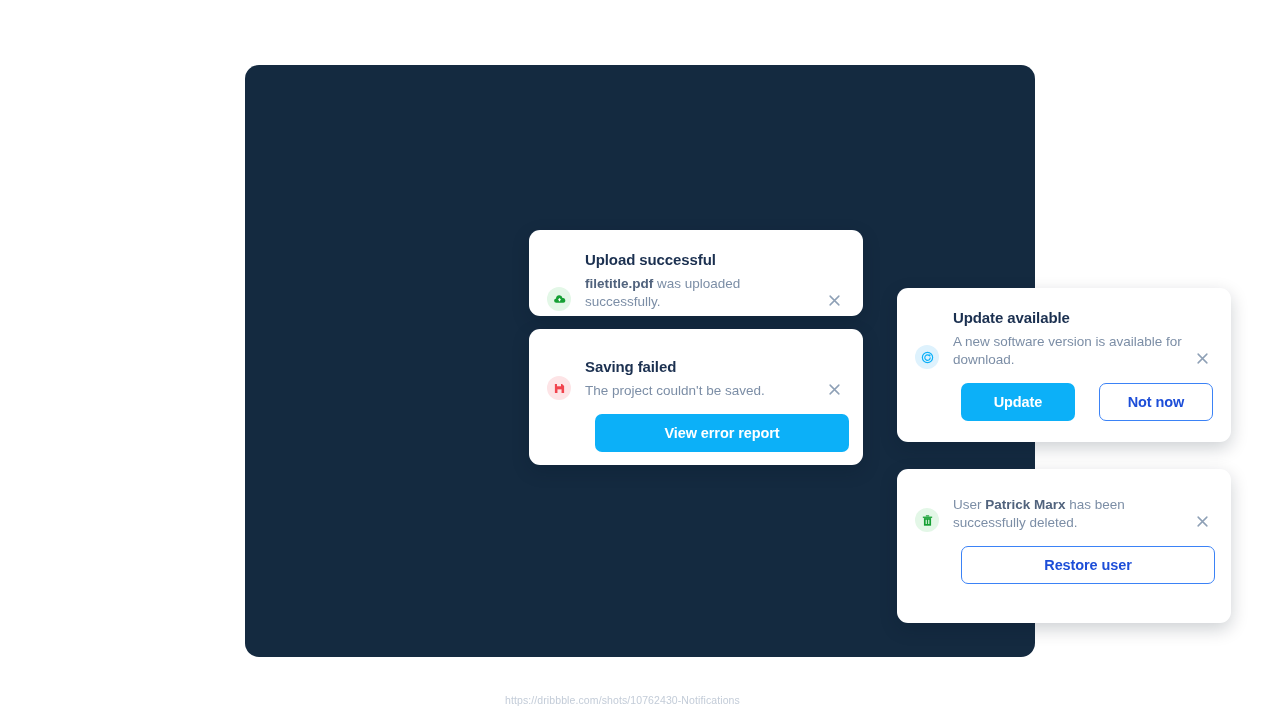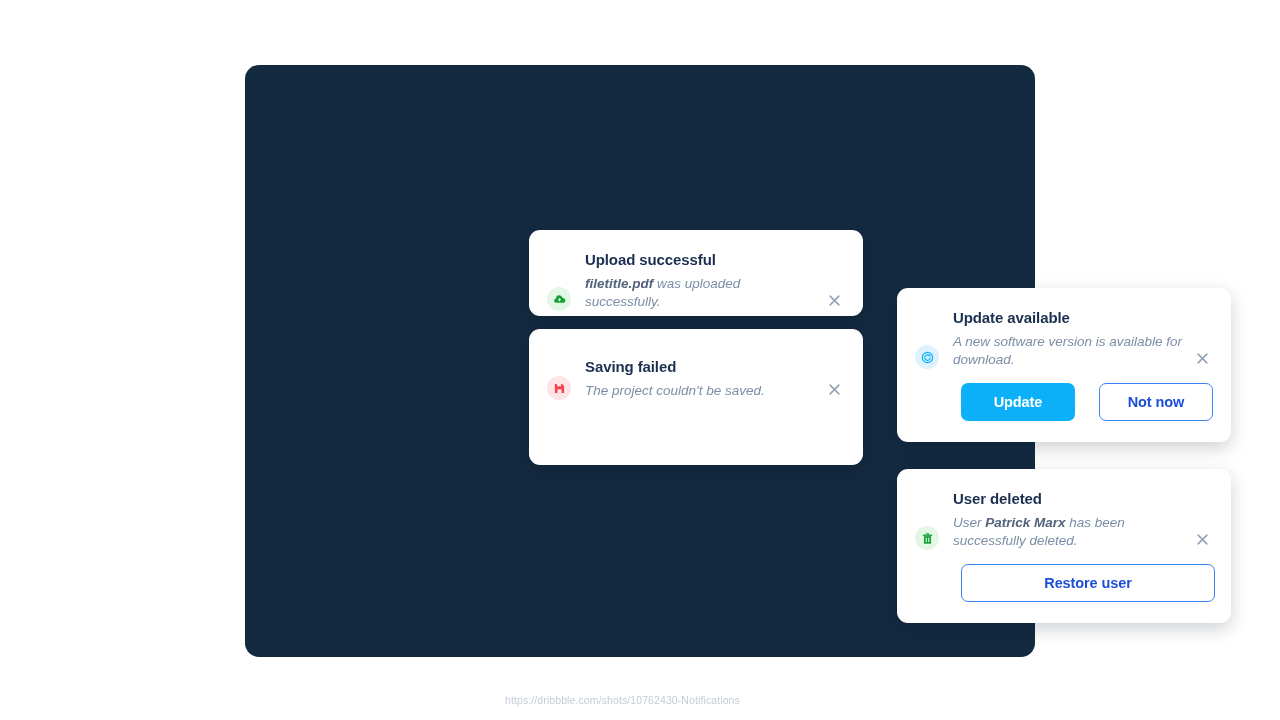--- a/index.html
+++ b/index.html
@@ -72,21 +72,20 @@
     color: #1b3050;
     line-height: 18px;
     letter-spacing: -0.1px;
   }
 
   .toast-text {
     font-size: 13.5px;
     color: #7c8ea6;
     line-height: 18px;
     margin-top: 6px;
-    font-style: italic;
   }
   .toast-text b {
     color: #51637d;
     font-weight: bold;
   }
 
   .close-btn {
     flex: 0 0 auto;
     width: 22px;
     height: 22px;
@@ -230,20 +229,21 @@
           <div class="toast-text">The project couldn't be saved.</div>
         </div>
 
         <div class="close-btn">
           <svg width="15" height="15" viewBox="0 0 24 24" aria-hidden="true">
             <path stroke="#8ea0b6" stroke-width="2.4" stroke-linecap="round" d="M5 5l14 14M19 5L5 19"></path>
           </svg>
         </div>
       </div>
 
+      <div class="btn btn-primary">View error report</div>
     </div>
 
     <div class="toast" id="toast-update">
       <div class="toast-row">
 
         <div class="badge blue">
           <svg width="13" height="13" viewBox="0 0 24 24" aria-hidden="true">
             <circle cx="12" cy="12" r="9.5" fill="none" stroke="#0cb0f8" stroke-width="2.2"></circle>
             <path fill="none" stroke="#0cb0f8" stroke-width="2.2" stroke-linecap="round" d="M16 9.2a5 5 0 1 0 1 3.6"></path>
             <path fill="#0cb0f8" d="M16.9 5.6l.6 4.2-4-1.3z"></path>
@@ -274,21 +274,20 @@
         <div class="badge green">
           <svg width="13" height="13" viewBox="0 0 24 24" aria-hidden="true">
             <path fill="#16a034" d="M9 2.4h6v2.1H9z"></path>
             <path fill="#16a034" d="M3.4 4.8h17.2v2.4H3.4z"></path>
             <path fill="#16a034" d="M5.4 7.6h13.2v14H5.4z"></path>
             <path fill="#e3f7e7" d="M8.6 10.6h2.1v8H8.6zM13.3 10.6h2.1v8h-2.1z"></path>
           </svg>
         </div>
 
         <div class="toast-body">
-          <div class="toast-title">User deleted</div>
           <div class="toast-text"><span>User </span><b>Patrick Marx</b><span> has been successfully deleted.</span></div>
         </div>
 
         <div class="close-btn">
           <svg width="15" height="15" viewBox="0 0 24 24" aria-hidden="true">
             <path stroke="#8ea0b6" stroke-width="2.4" stroke-linecap="round" d="M5 5l14 14M19 5L5 19"></path>
           </svg>
         </div>
       </div>
 

